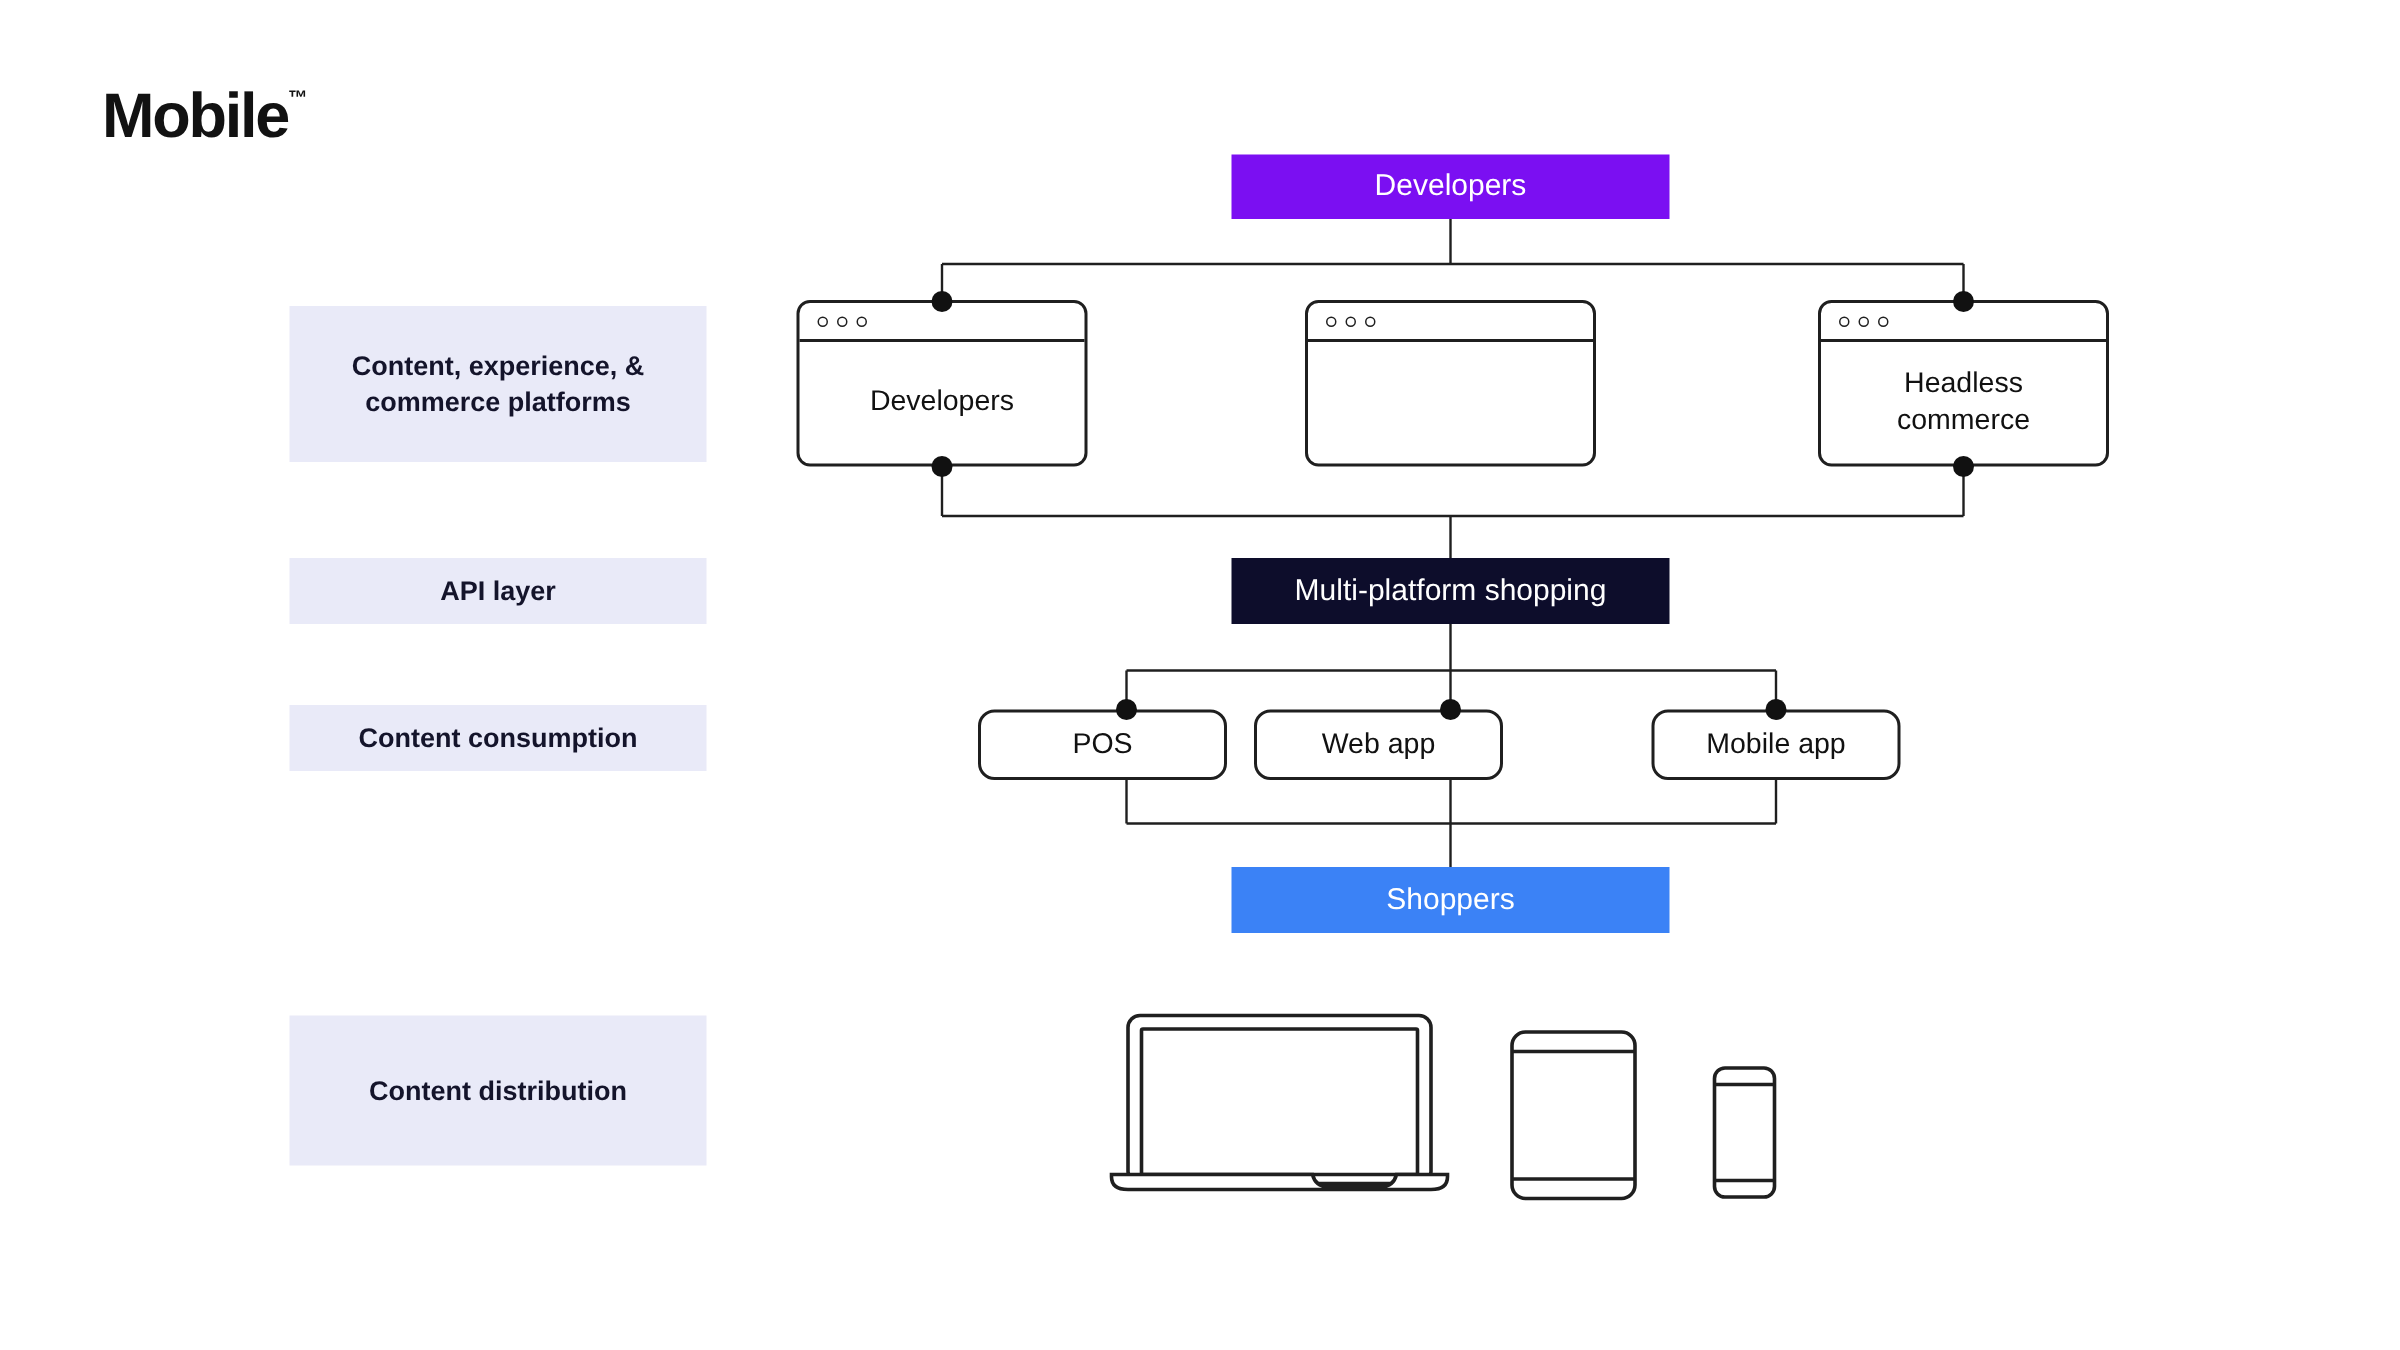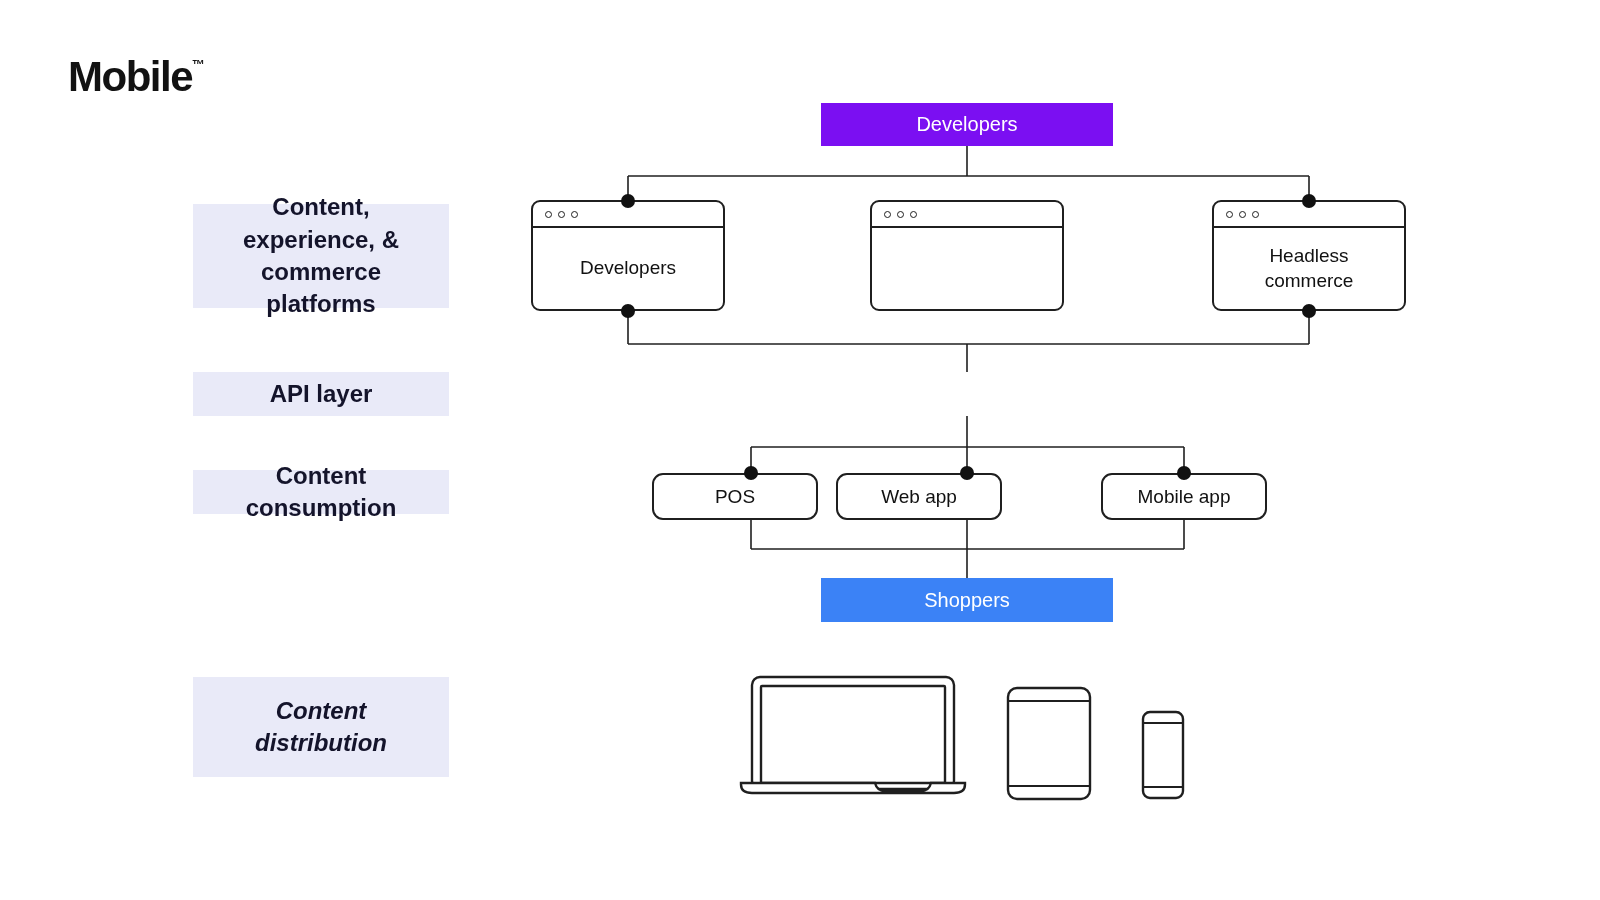--- a/index.html
+++ b/index.html
@@ -30,34 +30,34 @@
     vertical-align: top;
     position: relative;
     top: 2px;
     letter-spacing: 0;
   }
 
   
   .side-label {
     position: absolute;
     left: 193px;
-    width: 256px;
+    width: 278px;
     display: flex;
     align-items: center;
     justify-content: center;
     text-align: center;
-    font-size: 24px;
+    font-size: 18px;
     font-weight: 700;
     line-height: 1.35;
     padding: 0 20px;
   }
   .side-label.l1 { top: 204px; height: 104px; }
   .side-label.l2 { top: 372px; height: 44px; }
   .side-label.l3 { top: 470px; height: 44px; }
-  .side-label.l4 { top: 677px; height: 100px; font-style: italic; }
+  .side-label.l4 { top: 677px; height: 100px; }
 
   
   .banner {
     position: absolute;
     left: 821px;
     width: 292px;
     height: 44px;
     display: flex;
     align-items: center;
     justify-content: center;
@@ -215,20 +215,23 @@
   </div>
   <div class="window w3">
     <div class="window-bar">
       <span class="winbtn"></span>
       <span class="winbtn"></span>
       <span class="winbtn"></span>
     </div>
     <div class="window-body">Headless commerce</div>
   </div>
 
+  <div class="banner mid" style="background-color: rgb(13, 13, 43);">
+    <span>Multi-platform shopping</span>
+  </div>
 
   <div class="pill p1">POS</div>
   <div class="pill p2">Web app</div>
   <div class="pill p3">Mobile app</div>
 
   <div class="banner bot" style="background-color: #3b82f6;">
     <span>Shoppers</span>
   </div>
 
   <svg class="dots-layer" width="1600" height="900">

